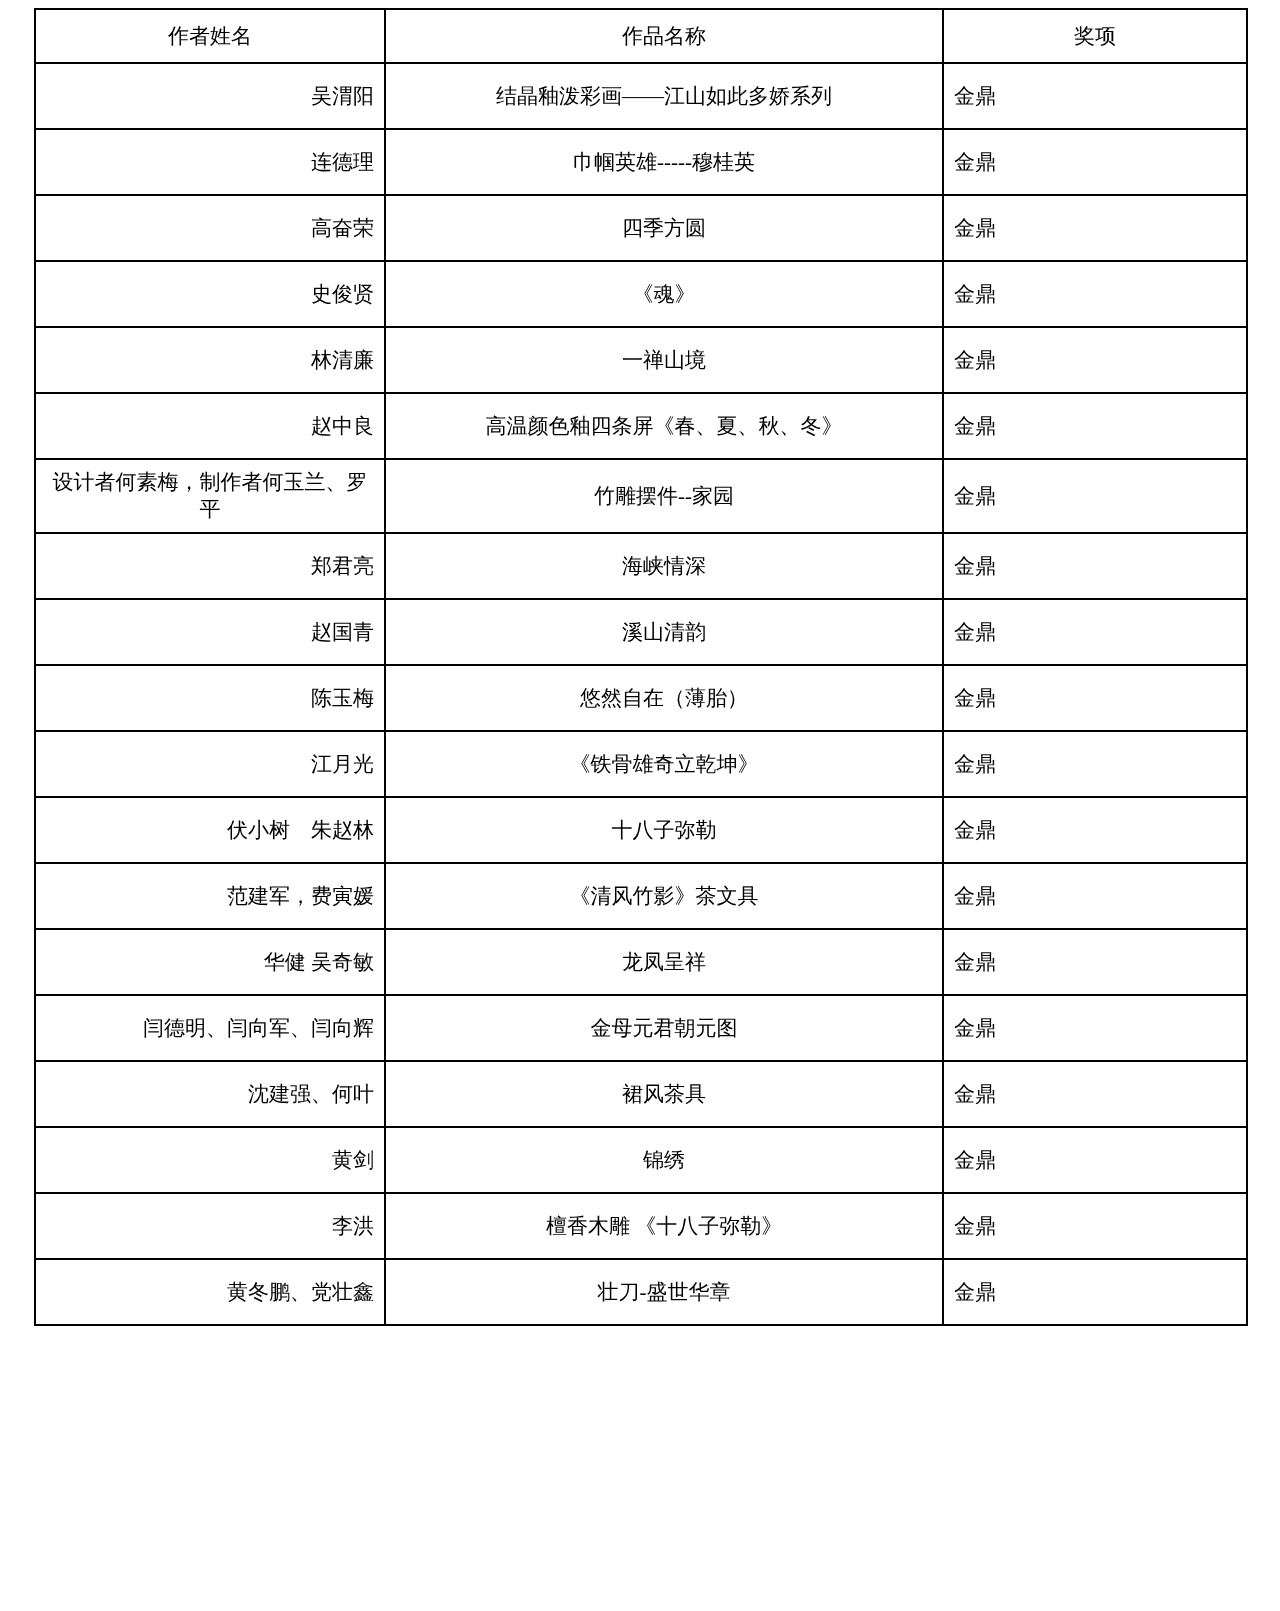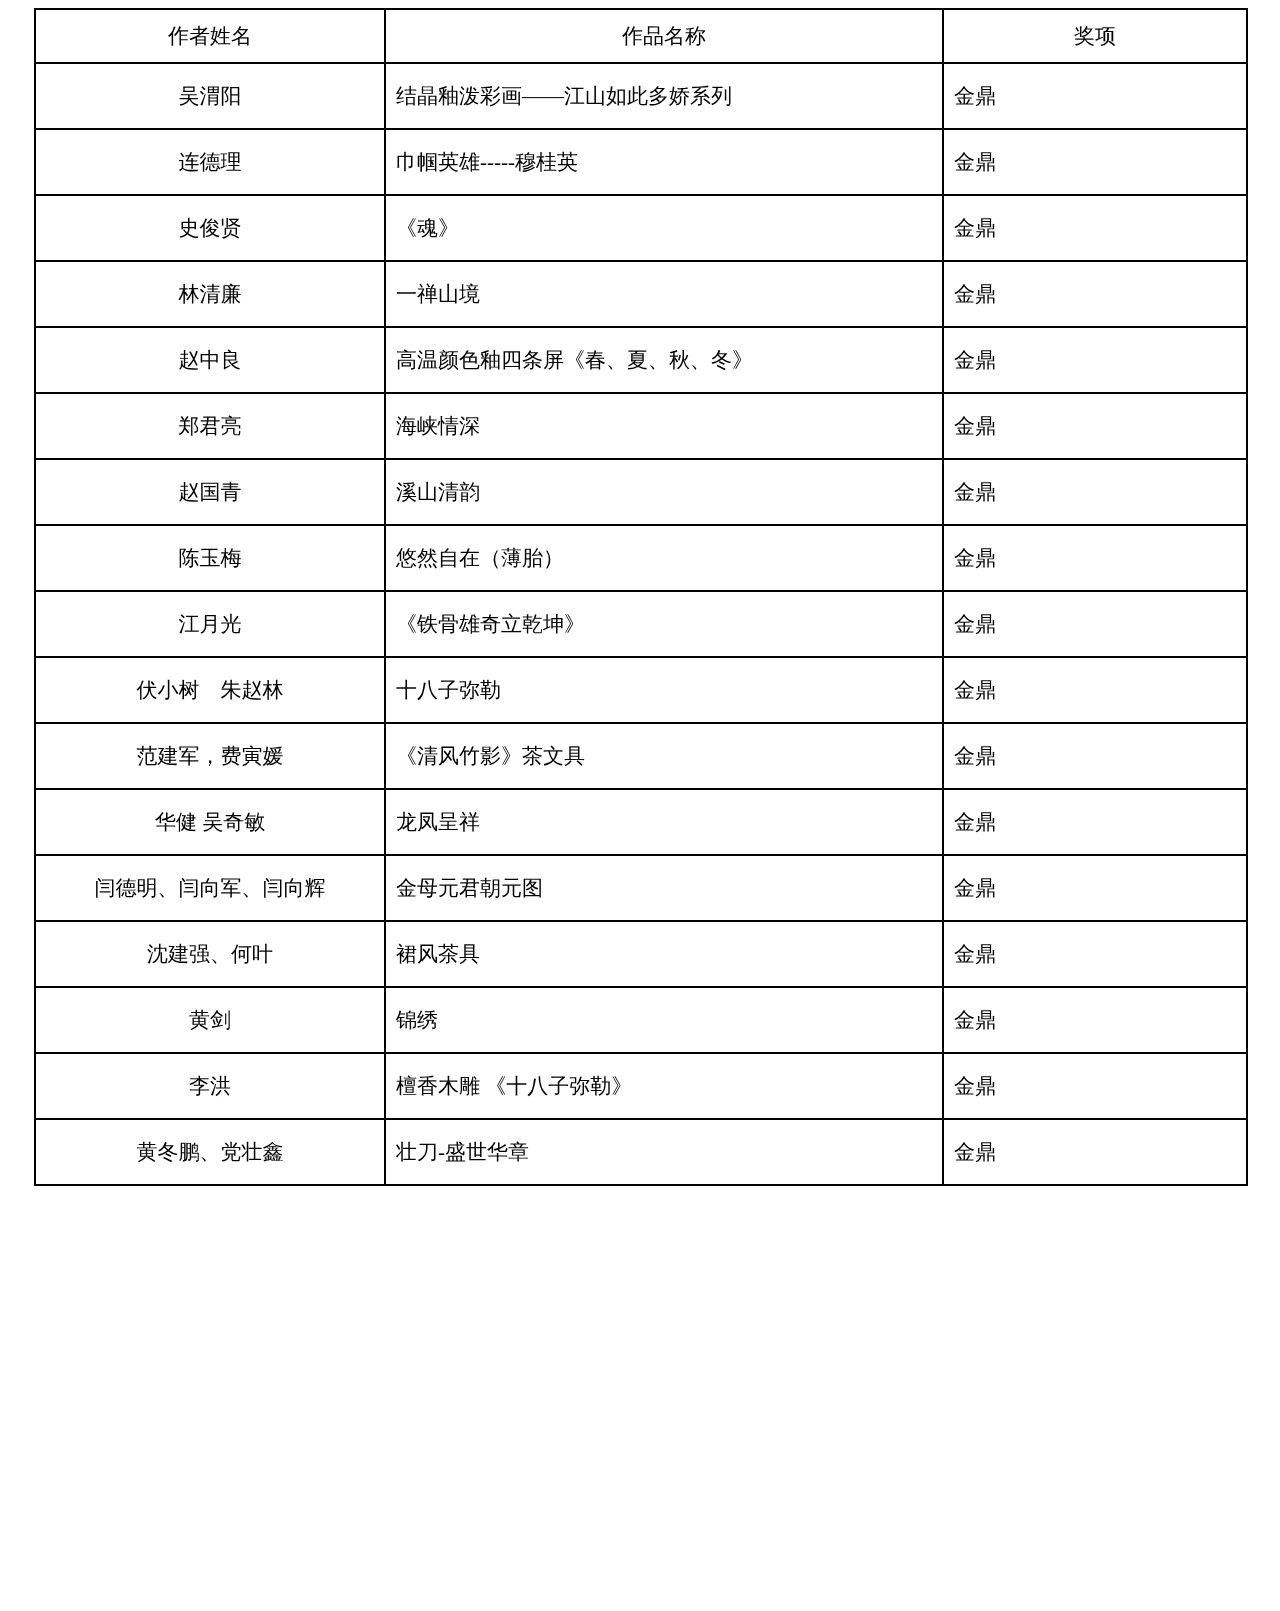--- a/index.html
+++ b/index.html
@@ -42,24 +42,24 @@
   thead th {
     text-align: center;
     font-weight: bold;
     font-size: 22px;
     height: 52px;
   }
   tbody td {
     height: 64px;
   }
   td.author {
-    text-align: center;
+    text-align: right;
   }
   td.work {
-    text-align: left;
+    text-align: center;
   }
   td.award {
   }
   
   tr.two-line td {
     height: 72px;
   }
   tr.two-line td.author {
     text-align: center;
     line-height: 1.3;
@@ -87,32 +87,42 @@
         <td class="author">吴渭阳</td>
         <td class="work">结晶釉泼彩画——江山如此多娇系列</td>
         <td class="award">金鼎</td>
       </tr>
       <tr>
         <td class="author">连德理</td>
         <td class="work">巾帼英雄-----穆桂英</td>
         <td class="award">金鼎</td>
       </tr>
       <tr>
+        <td class="author">高奋荣</td>
+        <td class="work">四季方圆</td>
+        <td class="award">金鼎</td>
+      </tr>
+      <tr>
         <td class="author">史俊贤</td>
         <td class="work">《魂》</td>
         <td class="award">金鼎</td>
       </tr>
       <tr>
         <td class="author">林清廉</td>
         <td class="work">一禅山境</td>
         <td class="award">金鼎</td>
       </tr>
       <tr>
         <td class="author">赵中良</td>
         <td class="work">高温颜色釉四条屏《春、夏、秋、冬》</td>
+        <td class="award">金鼎</td>
+      </tr>
+      <tr class="two-line">
+        <td class="author">设计者何素梅，制作者何玉兰、罗平</td>
+        <td class="work">竹雕摆件--家园</td>
         <td class="award">金鼎</td>
       </tr>
       <tr>
         <td class="author">郑君亮</td>
         <td class="work">海峡情深</td>
         <td class="award">金鼎</td>
       </tr>
       <tr>
         <td class="author">赵国青</td>
         <td class="work">溪山清韵</td>

